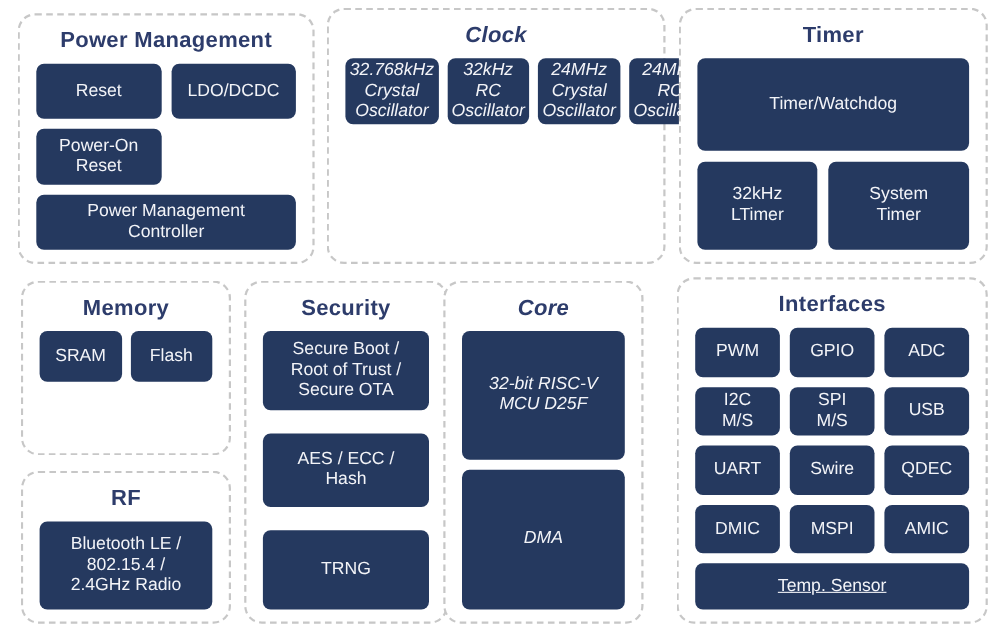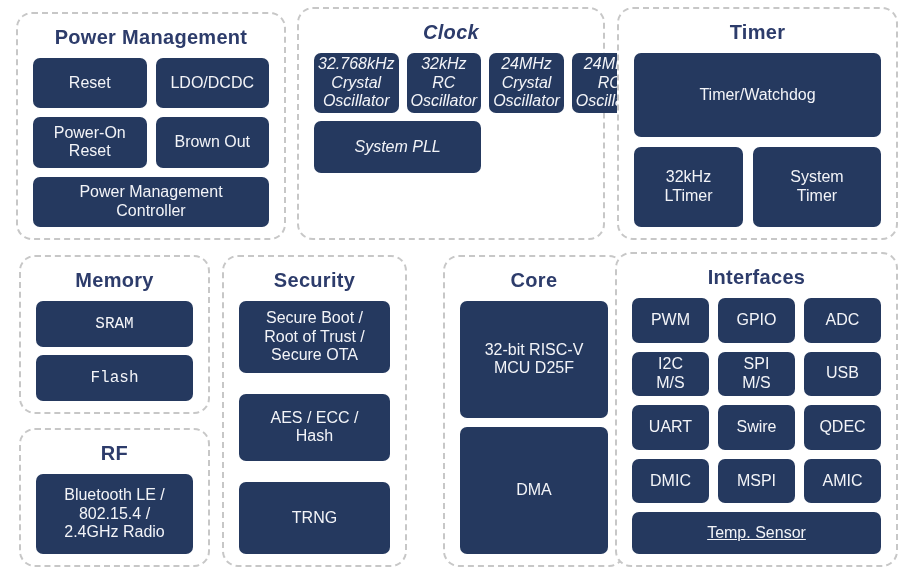--- a/index.html
+++ b/index.html
@@ -48,66 +48,64 @@
     padding: 2px 4px;
     box-sizing: border-box;
   }
   
   #sec-pm        { left: 16px;  top: 12px;  width: 270px; height: 228px; }
   #sec-clock     { left: 297px; top: 7px;   width: 308px; height: 233px; font-style: italic; }
   #sec-timer     { left: 617px; top: 7px;   width: 281px; height: 233px; }
   #sec-memory    { left: 19px;  top: 255px; width: 191px; height: 159px; }
   #sec-rf        { left: 19px;  top: 428px; width: 191px; height: 139px; }
   #sec-security  { left: 222px; top: 255px; width: 185px; height: 312px; }
-  #sec-core      { left: 443px; top: 255px; width: 182px; height: 312px; }
+  #sec-core      { left: 403px; top: 255px; width: 182px; height: 312px; font-style: italic; }
   #sec-interfaces{ left: 615px; top: 252px; width: 283px; height: 315px; }
   
   .pm-grid       { grid-template-columns: 1fr 1fr; grid-template-rows: 1fr 1fr 1fr; gap: 9px; }
   .pm-grid .span2{ grid-column: 1 / span 2; }
   .clock-grid    { grid-template-columns: 1fr 1fr 1fr 1fr; grid-template-rows: 1.12fr 1.12fr 1fr; gap: 8px; }
   .clock-grid .span2 { grid-column: 1 / span 2; }
   .timer-grid    { grid-template-columns: 46fr 54fr; grid-template-rows: 1.05fr 1fr; gap: 10px; }
   .timer-grid .span2 { grid-column: 1 / span 2; }
-  .stack2        { grid-template-columns: 1fr; grid-template-rows: 1fr 1fr; gap: 8px; font-family: Liberation Mono, monospace; }
+  .stack2        { grid-template-columns: 1fr 1fr; grid-template-rows: 1fr 1fr; gap: 8px; }
   .stack1        { grid-template-columns: 1fr; grid-template-rows: 1fr; }
   .security-grid { grid-template-columns: 1fr; grid-template-rows: 1.04fr 0.96fr 1.04fr; gap: 21px; }
   .core-grid     { grid-template-columns: 1fr; grid-template-rows: 0.92fr 1fr; gap: 9px; }
   .if-grid       { grid-template-columns: 1fr 1fr 1fr; grid-template-rows: 1fr 1fr 1fr 1fr 0.94fr; gap: 9px; }
   .if-grid .span3{ grid-column: 1 / span 3; text-decoration: underline; }
 </style>
 </head>
 <body>
 
 <div class="section" id="sec-pm">
   <div class="sec-title">Power Management</div>
   <div class="blocks pm-grid">
     <div class="block">Reset</div>
     <div class="block">LDO/DCDC</div>
     <div class="block">Power-On
 Reset</div>
-    <div class="block">Brown Out</div>
     <div class="block span2">Power Management
 Controller</div>
   </div>
 </div>
 
 <div class="section" id="sec-clock">
   <div class="sec-title">Clock</div>
   <div class="blocks clock-grid">
     <div class="block">32.768kHz
 Crystal
 Oscillator</div>
     <div class="block">32kHz
 RC Oscillator</div>
     <div class="block">24MHz
 Crystal
 Oscillator</div>
     <div class="block">24MHz
 RC Oscillator</div>
-    <div class="block span2">System PLL</div>
   </div>
 </div>
 
 <div class="section" id="sec-timer">
   <div class="sec-title">Timer</div>
   <div class="blocks timer-grid">
     <div class="block span2">Timer/Watchdog</div>
     <div class="block">32kHz
 LTimer</div>
     <div class="block">System

